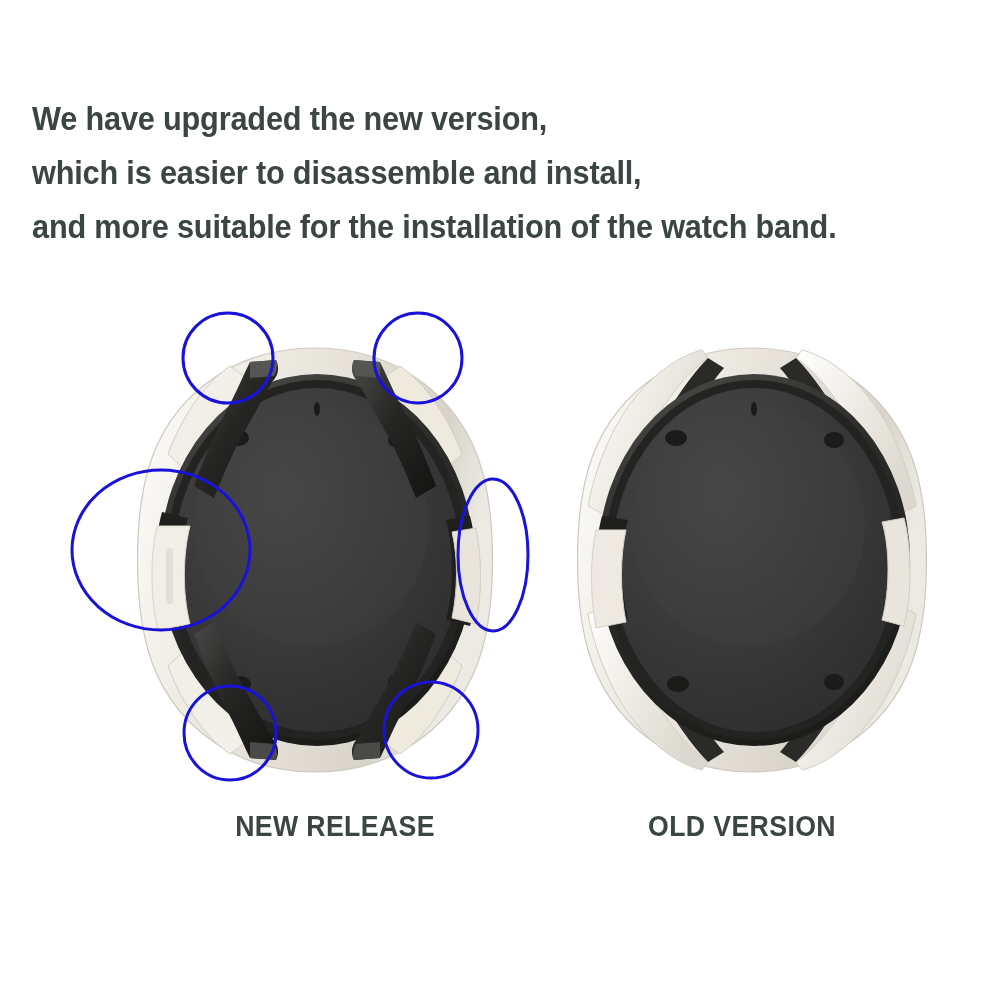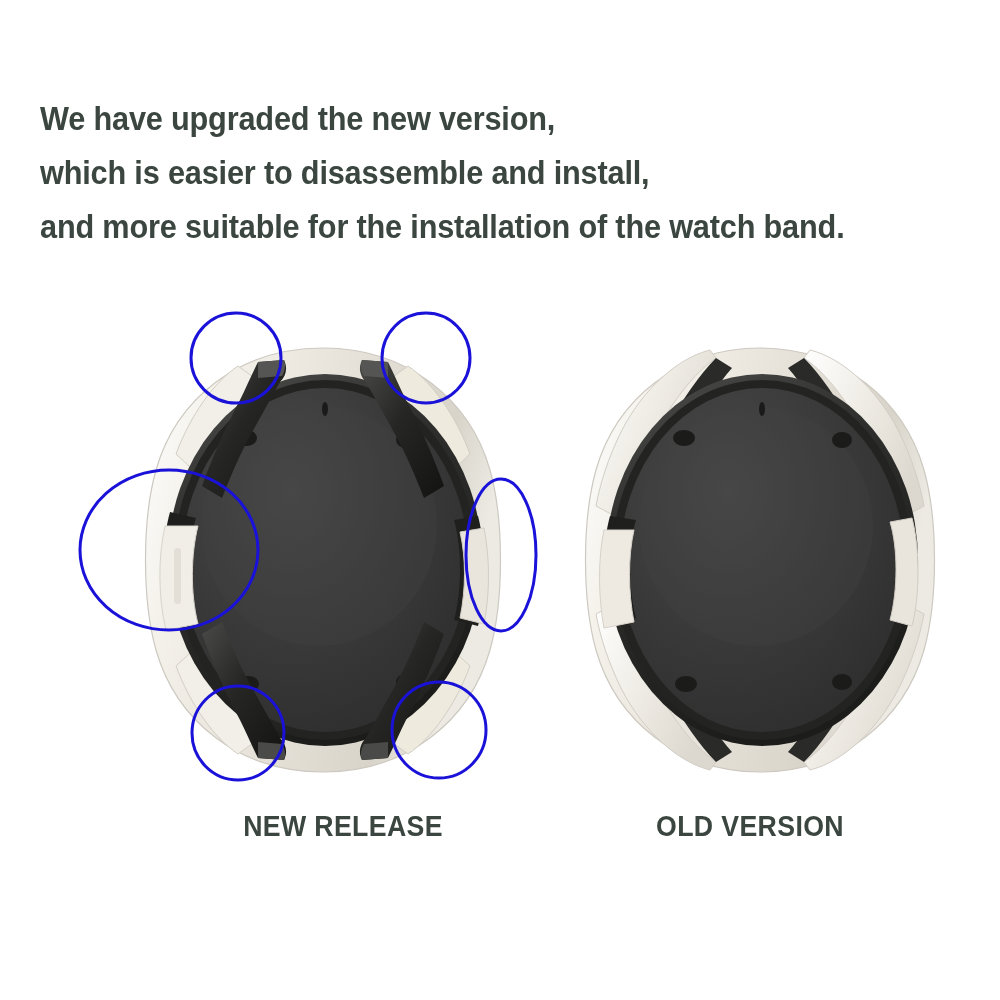--- a/index.html
+++ b/index.html
@@ -16,21 +16,20 @@
     font-family: "Liberation Sans", "DejaVu Sans", sans-serif;
     -webkit-font-smoothing: antialiased;
   }
 
   #stage {
     position: absolute;
     left: 0; top: 0;
     width: 820px;
     height: 1000px;
     background: #ffffff;
-    margin-left: 8px;
   }
 
   
   .headline {
     position: absolute;
     left: 32px;
     top: 92px;
     width: 950px;
   }
   .headline-line {

